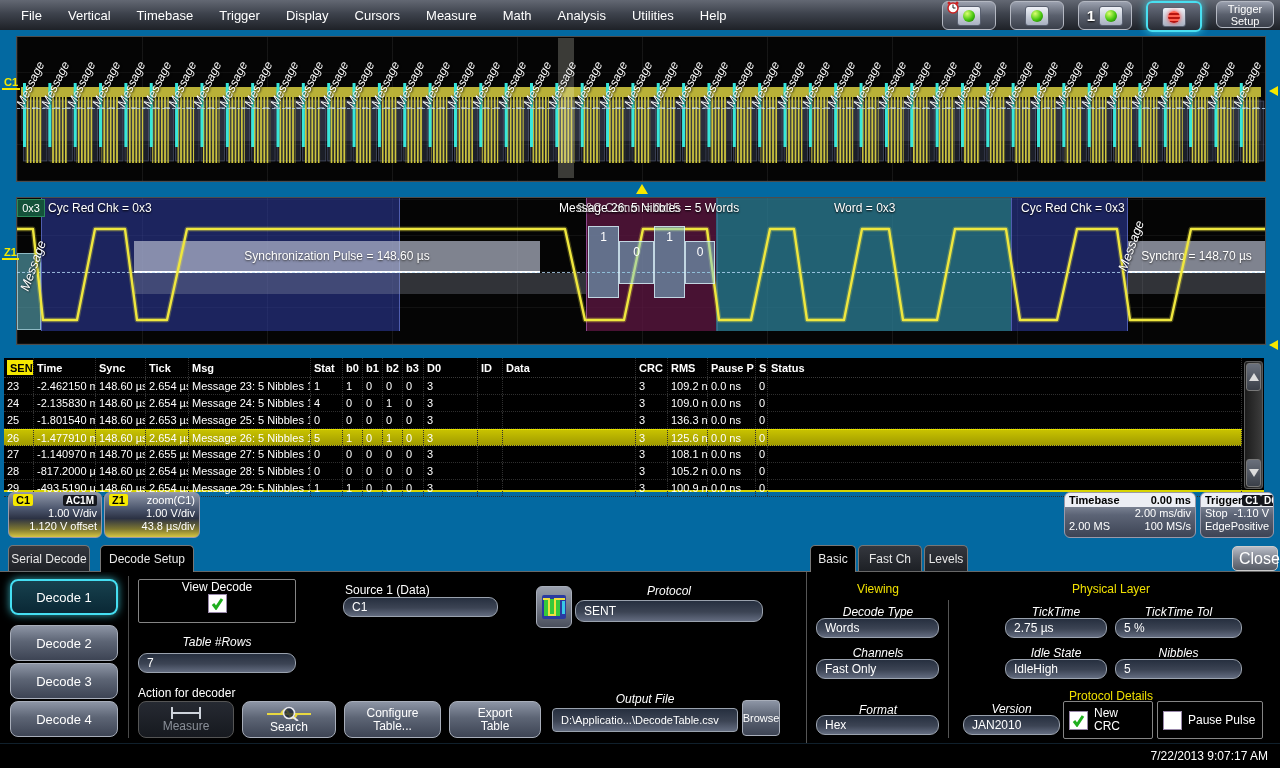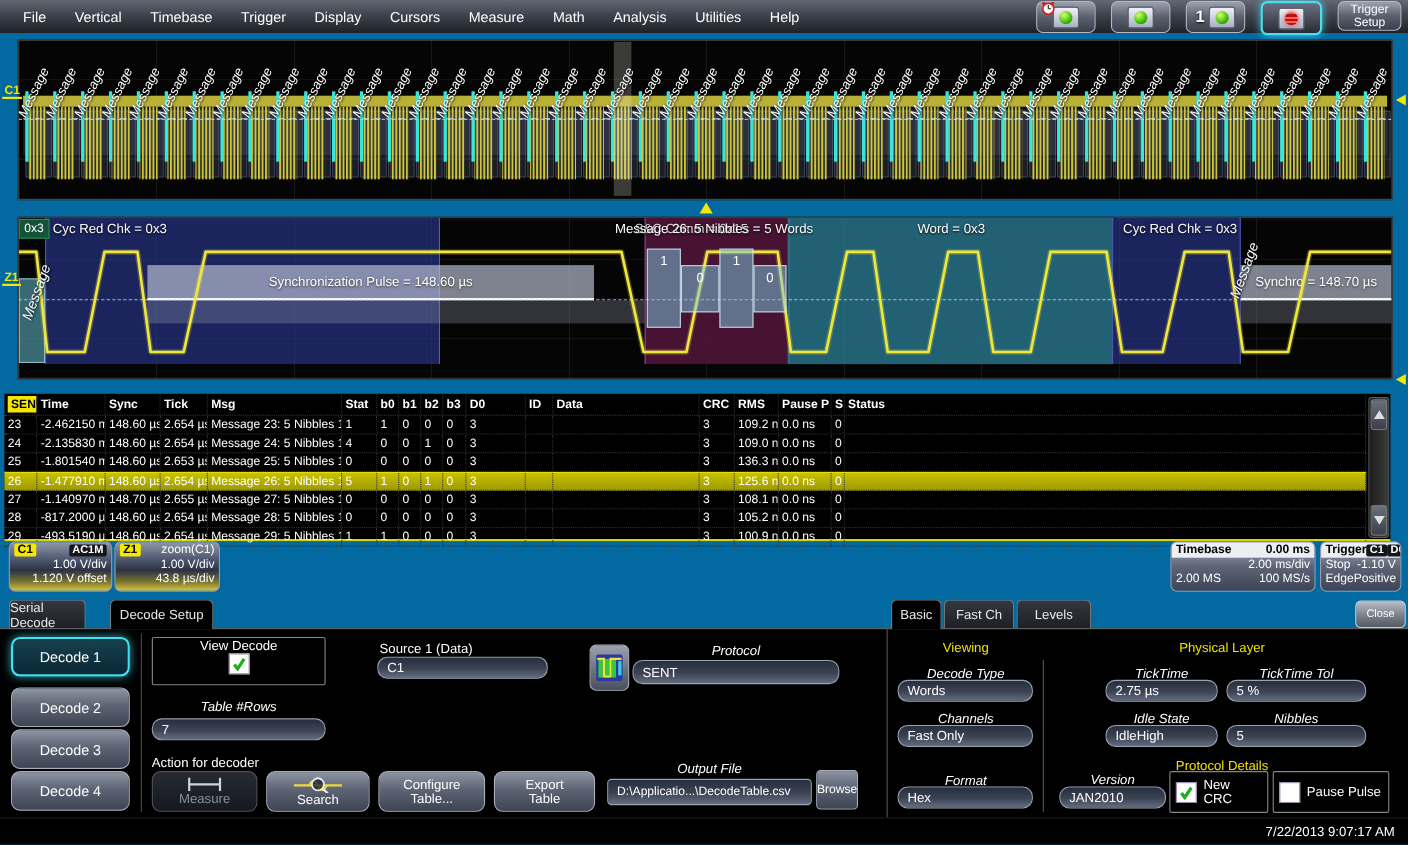--- a/index.html
+++ b/index.html
@@ -89,21 +89,21 @@
   .desc-line.flex{display:flex;justify-content:space-between;text-align:center;}
   .chn-chip{background:#f5e800;color:#000;font-weight:bold;padding:0 3px;border-radius:2px;}
   .blk-chip{background:#14161c;color:#fff;font-weight:bold;padding:0 3px;border-radius:2px;font-size:10px;}
 
   
   .tab{position:absolute;top:545px;height:26px;border:1px solid #777;border-bottom:none;border-radius:5px 5px 0 0;
     background:linear-gradient(180deg,#34373e,#1d2025);color:#e8e8e8;font-size:12px;
     display:flex;align-items:center;justify-content:center;box-sizing:border-box;z-index:2;}
   .tab.active{background:#000;height:27px;z-index:3;}
   .close-btn{position:absolute;left:1232px;top:546px;width:46px;height:25px;border-radius:5px;color:#fff;
-    background:linear-gradient(180deg,#b8bcc6,#7a7f8a 55%,#555a64);border:1px solid #ccc;font-size:10px;font-family:inherit;}
+    background:linear-gradient(180deg,#b8bcc6,#7a7f8a 55%,#555a64);border:1px solid #ccc;font-size:16px;font-family:inherit;}
   .dialog-body{position:absolute;left:0;top:571px;width:1280px;height:172px;background:#000;border-top:1px solid #686868;}
   .decode-btn{position:absolute;left:10px;width:108px;height:36px;border-radius:8px;color:#fff;font-size:13px;font-family:inherit;
     background:linear-gradient(180deg,#8d95a5,#5d6575 45%,#3d4454);border:1px solid #a8aeba;}
   .decode-btn.sel{background:linear-gradient(180deg,#17414e,#0a2835);border:2px solid #45dff2;box-shadow:0 0 9px rgba(69,223,242,.75);}
   .vline{position:absolute;border-left:1px solid #4a4a4a;}
   .lbl{position:absolute;color:#fff;font-size:12px;}
   .lbl.c{text-align:center;font-style:italic;}
   .yellow-hdr{position:absolute;color:#f0e000;font-size:12px;text-align:center;}
   .field{position:absolute;background:linear-gradient(180deg,#262f3f,#3c4454 55%,#636c80);
     border:1px solid #9aa2ae;border-radius:9px;color:#fff;font-size:12px;display:flex;align-items:center;
@@ -642,25 +642,25 @@
     <div class="desc-line flex">
       <span>Stop</span>
       <span>-1.10 V</span>
     </div>
     <div class="desc-line flex">
       <span>Edge</span>
       <span>Positive</span>
     </div>
   </div>
 
-  <div class="tab" style="left:8px;width:70px">Serial Decode</div>
+  <div class="tab" style="left:8px;width:82px">Serial Decode</div>
   <div class="tab active" style="left:100px;width:94px">Decode Setup</div>
   <div class="tab active" style="left:810px;width:46px">Basic</div>
   <div class="tab" style="left:858px;width:64px">Fast Ch</div>
-  <div class="tab" style="left:924px;width:68px">Levels</div>
+  <div class="tab" style="left:924px;width:44px">Levels</div>
   <button class="close-btn">Close</button>
 
   <div class="dialog-body">
     <div id="decode-buttons">
         <button class="decode-btn sel" style="top: 7px;">Decode 1</button>
         <button class="decode-btn" style="top: 53px;">Decode 2</button>
         <button class="decode-btn" style="top: 91px;">Decode 3</button>
         <button class="decode-btn" style="top: 129px;">Decode 4</button>
       </div>
     <div class="vline" style="left:128px;top:4px;height:162px"></div>

